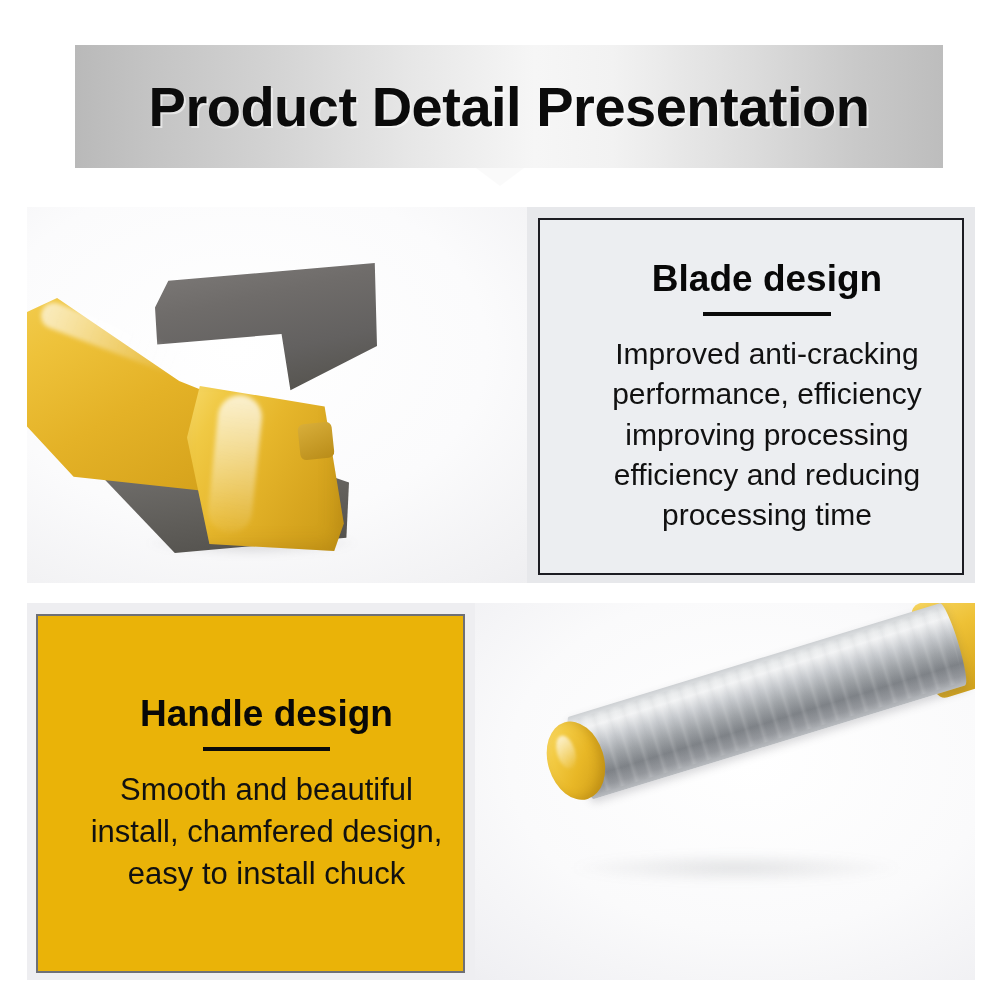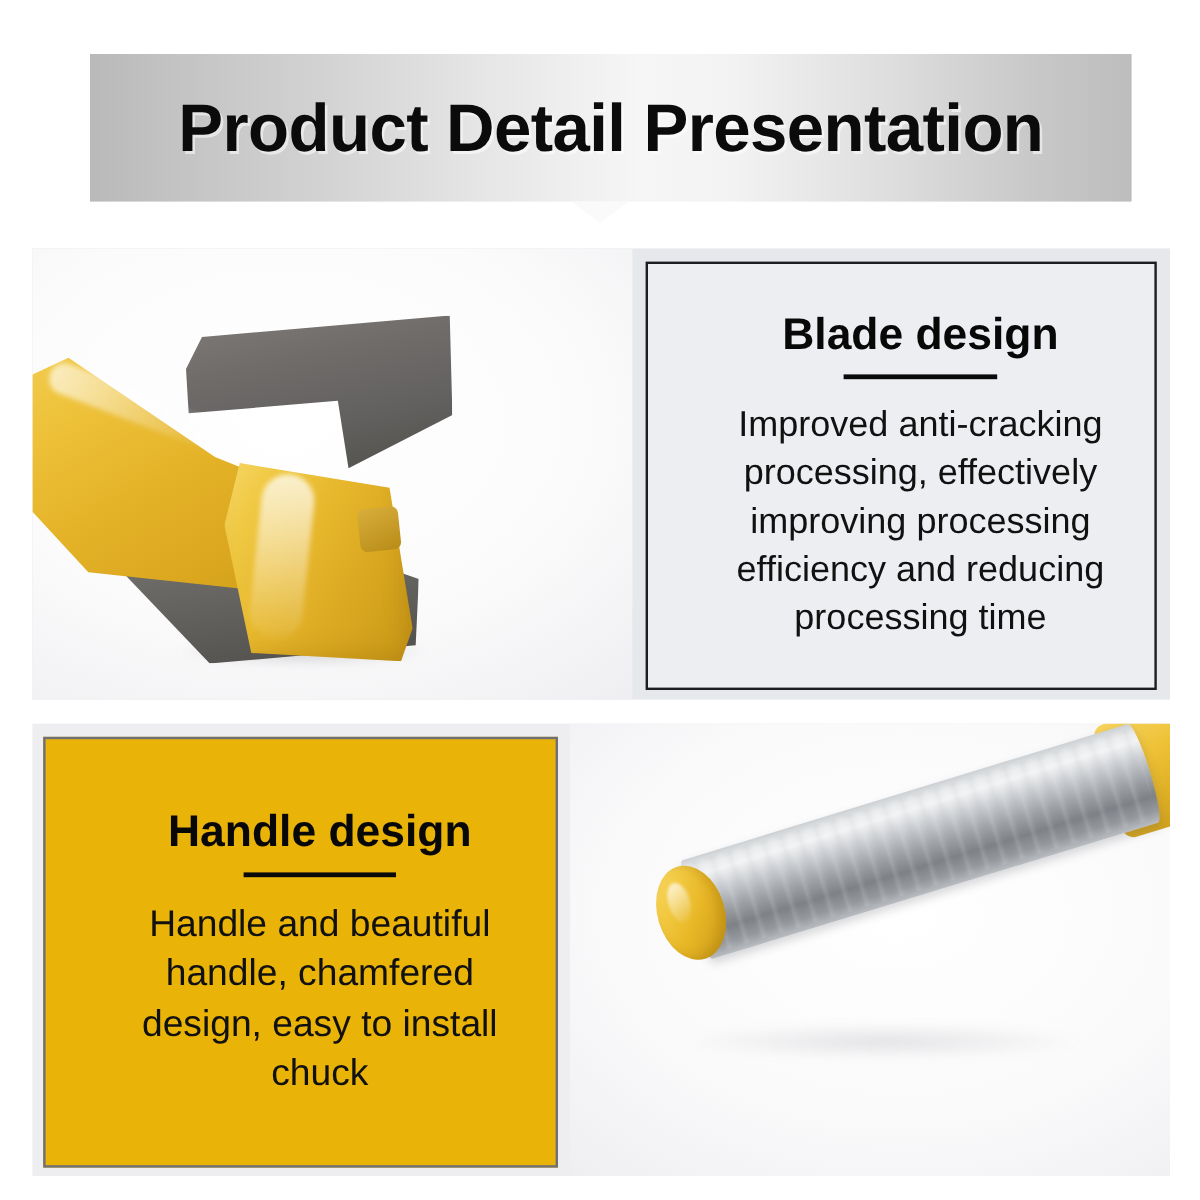--- a/index.html
+++ b/index.html
@@ -293,31 +293,31 @@
       <div class="shape bit-body"></div>
       <div class="shape bit-head"></div>
       <div class="shape bit-notch"></div>
       <div class="shape bit-head-gloss"></div>
       <div class="shape bit-body-gloss"></div>
     </div>
 
     <div class="card card-blade">
       <div class="card-heading">Blade design</div>
       <div class="card-rule"></div>
-      <div class="card-body">Improved anti-cracking processing, effectively improving processing efficiency and reducing processing time</div>
+      <div class="card-body">Improved anti-cracking performance, efficiency improving processing efficiency and reducing processing time</div>
     </div>
 
   </div>
 
   <div class="panel panel-bottom">
 
     <div class="card card-handle">
       <div class="card-heading">Handle design</div>
       <div class="card-rule"></div>
-      <div class="card-body">Handle and beautiful handle, chamfered design, easy to install chuck</div>
+      <div class="card-body">Smooth and beautiful install, chamfered design, easy to install chuck</div>
     </div>
 
     <div class="photo-handle">
       <div class="shank-ground-shadow"></div>
       <div class="shape shank">
         <div class="shank-yellow-tail"></div>
         <div class="shank-rod"></div>
         <div class="shank-streaks"></div>
         <div class="shank-cap"></div>
         <div class="shank-cap-gloss"></div>

